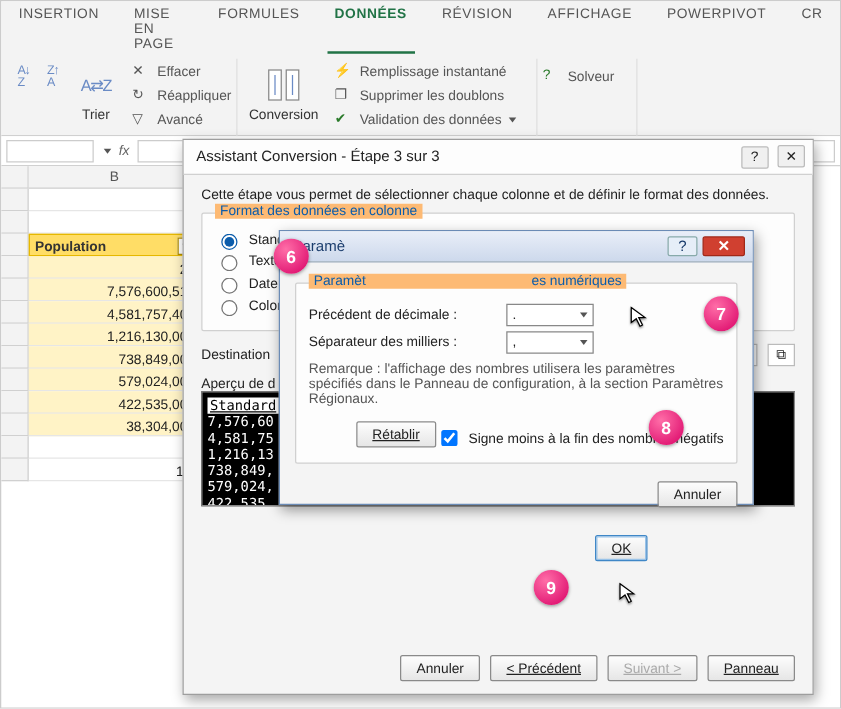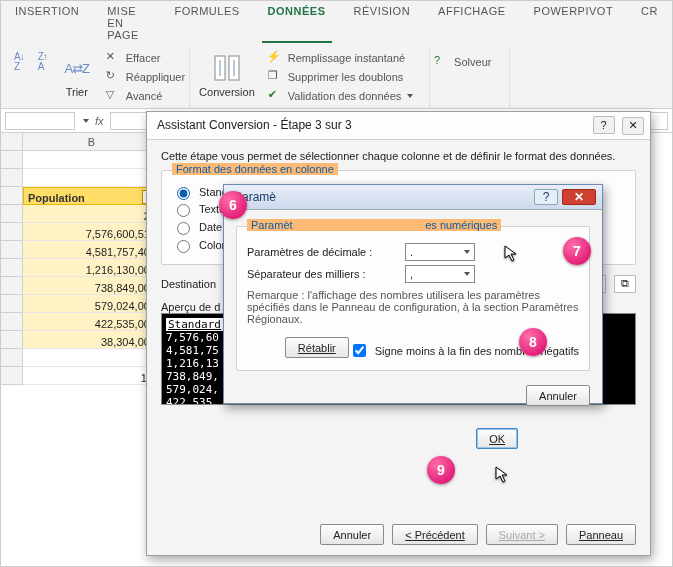--- a/index.html
+++ b/index.html
@@ -343,21 +343,21 @@
     </div>
     <div class="params-body">
       <div class="fieldset" style="padding-bottom:10px;">
         <span class="fs-title">
           <span>Paramèt</span>
           <span style="visibility:hidden;">xxxxxxxxxxxxxxxxxxxxxxx</span>
           <span>es numériques</span>
         </span>
         <div style="margin-top:-8px;">
           <div class="sep-row">
-            <span style="width:150px;">Paramètres de décimale :</span>
+            <span style="width:150px;">Précédent de décimale :</span>
             <span class="combo">
               <span>.</span>
               <span class="dd-tri"></span>
             </span>
           </div>
           <div class="sep-row">
             <span style="width:150px;">Séparateur des milliers :</span>
             <span class="combo">
               <span>,</span>
               <span class="dd-tri"></span>

